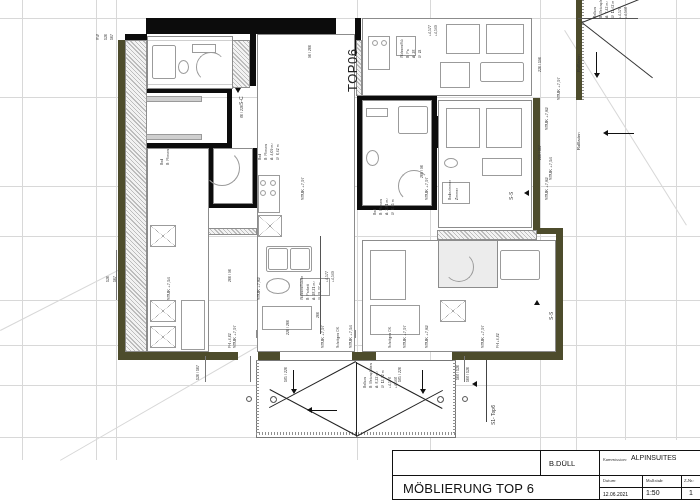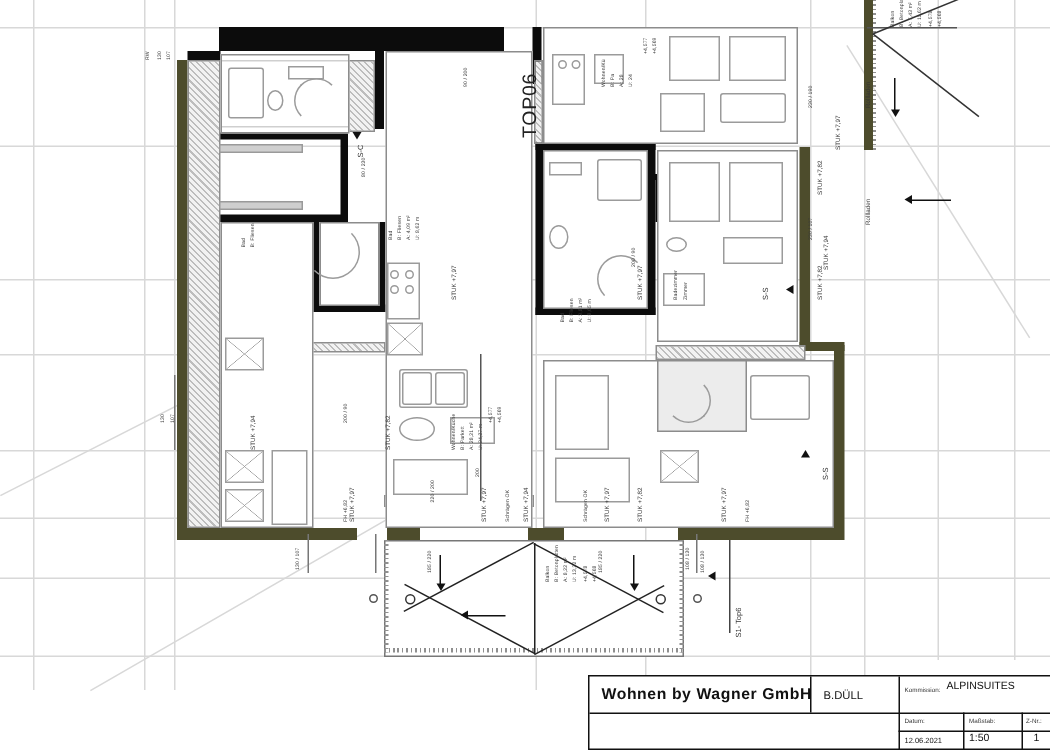--- a/index.html
+++ b/index.html
@@ -505,26 +505,26 @@
   <div class="abs" style="left:320px;top:236px;width:1px;height:98px;background:#555;"></div>
 
   <div id="titleblock">
     <div class="tb-line" style="left:0;top:24px;width:320px;height:1px;"></div>
     <div class="tb-line" style="left:206px;top:0;width:1px;height:50px;"></div>
     <div class="tb-line" style="left:147px;top:0;width:1px;height:24px;"></div>
     <div class="tb-line" style="left:206px;top:36px;width:114px;height:1px;"></div>
     <div class="tb-line" style="left:249px;top:24px;width:1px;height:26px;"></div>
     <div class="tb-line" style="left:288px;top:24px;width:1px;height:26px;"></div>
 
-    <div class="tb-cell tb-firm" style="left:8px;top:6px;">Wohnen by Wagner GmbH</div>
     <div class="tb-cell tb-author" style="left:156px;top:8px;">B.DÜLL</div>
 
     <div class="tb-cell tb-lbl" style="left:210px;top:6px;">Kommission:</div>
     <div class="tb-cell tb-val" style="left:238px;top:3px;">ALPINSUITES</div>
 
+    <div class="tb-cell tb-main" style="left:10px;top:30px;">MÖBLIERUNG TOP 6</div>
 
     <div class="tb-cell tb-lbl" style="left:210px;top:27px;">Datum:</div>
     <div class="tb-cell tb-lbl" style="left:253px;top:27px;">Maßstab:</div>
     <div class="tb-cell tb-lbl" style="left:291px;top:27px;">Z-Nr.:</div>
 
     <div class="tb-cell tb-val-sm" style="left:210px;top:40px;">12.06.2021</div>
     <div class="tb-cell tb-val" style="left:253px;top:38px;">1:50</div>
     <div class="tb-cell tb-val" style="left:296px;top:38px;">1</div>
   </div>
 

